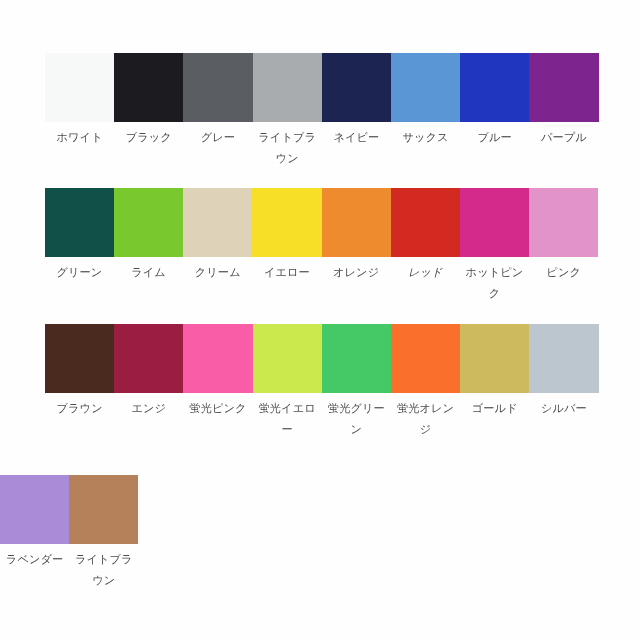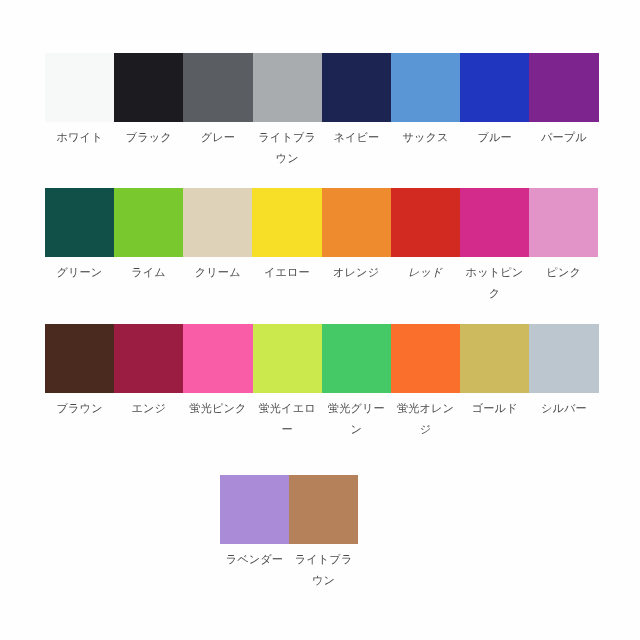--- a/index.html
+++ b/index.html
@@ -27,21 +27,20 @@
     width: 553px;
     display: flex;
     flex-direction: row;
     align-items: flex-start;
     justify-content: flex-start;
   }
 
   .swatch-row.row-centered {
     left: 0;
     width: 578px;
-    justify-content: center;
   }
 
   .swatch-cell {
     width: 69.2px;
     flex: 0 0 69.2px;
     display: flex;
     flex-direction: column;
     align-items: stretch;
   }
 

